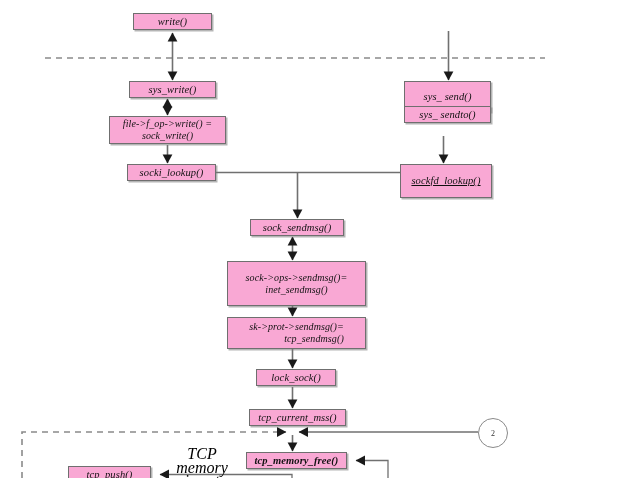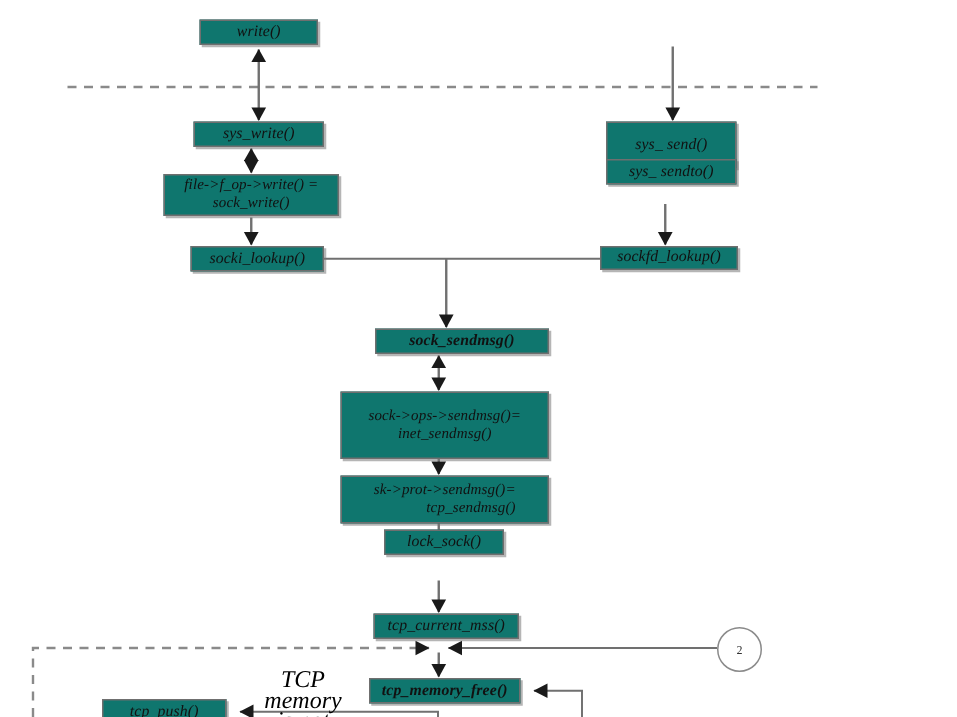--- a/index.html
+++ b/index.html
@@ -21,21 +21,21 @@
     position: absolute;
     left: 0;
     top: 0;
     width: 638px;
     height: 478px;
     pointer-events: none;
   }
   .node {
     position: absolute;
     box-sizing: border-box;
-    background: #0f766e;
+    background: #f9a8d4;
     border: 1px solid #6f6f6f;
     box-shadow: 1.5px 1.5px 0 rgba(120,120,120,0.55);
     display: flex;
     align-items: center;
     justify-content: center;
     text-align: center;
     font-style: italic;
     font-size: 10.5px;
     line-height: 11.5px;
     color: #111111;
@@ -127,31 +127,31 @@
 
   <div class="node" style="left:404px;top:81px;width:87px;height:31px;text-align:center;">sys_ send()</div>
 
   <div class="node tall" style="left:109px;top:116px;width:117px;height:28px;">file-&gt;f_op-&gt;write() =
 sock_write()</div>
 
   <div class="node" style="left:404px;top:106px;width:87px;height:17px;">sys_ sendto()</div>
 
   <div class="node" style="left:127px;top:164px;width:89px;height:17px;">socki_lookup()</div>
 
-  <div class="node" style="left:400px;top:164px;width:92px;height:16px;">sockfd_lookup()</div>
+  <div class="node" style="left:400px;top:164px;width:92px;height:34px;text-decoration:underline;">sockfd_lookup()</div>
 
-  <div class="node" style="left:250px;top:219px;width:116px;height:17px;font-weight:bold;">sock_sendmsg()</div>
+  <div class="node" style="left:250px;top:219px;width:94px;height:17px;">sock_sendmsg()</div>
 
   <div class="node tall" style="left:227px;top:261px;width:139px;height:45px;">sock-&gt;ops-&gt;sendmsg()=
 inet_sendmsg()</div>
 
   <div class="node tall" style="left:227px;top:317px;width:139px;height:32px;text-align:right;">sk-&gt;prot-&gt;sendmsg()=
 tcp_sendmsg()</div>
 
-  <div class="node" style="left:256px;top:353px;width:80px;height:17px;">lock_sock()</div>
+  <div class="node" style="left:256px;top:369px;width:80px;height:17px;">lock_sock()</div>
 
   <div class="node" style="left:249px;top:409px;width:97px;height:17px;">tcp_current_mss()</div>
 
   <div class="node" style="left:246px;top:452px;width:101px;height:17px;font-weight:bold;">tcp_memory_free()</div>
 
   <div class="node" style="left:68px;top:466px;width:83px;height:17px;">tcp_push()</div>
 
   <div class="note" style="left:160px;top:447px;width:84px;">TCP memory
 is not available</div>
 

